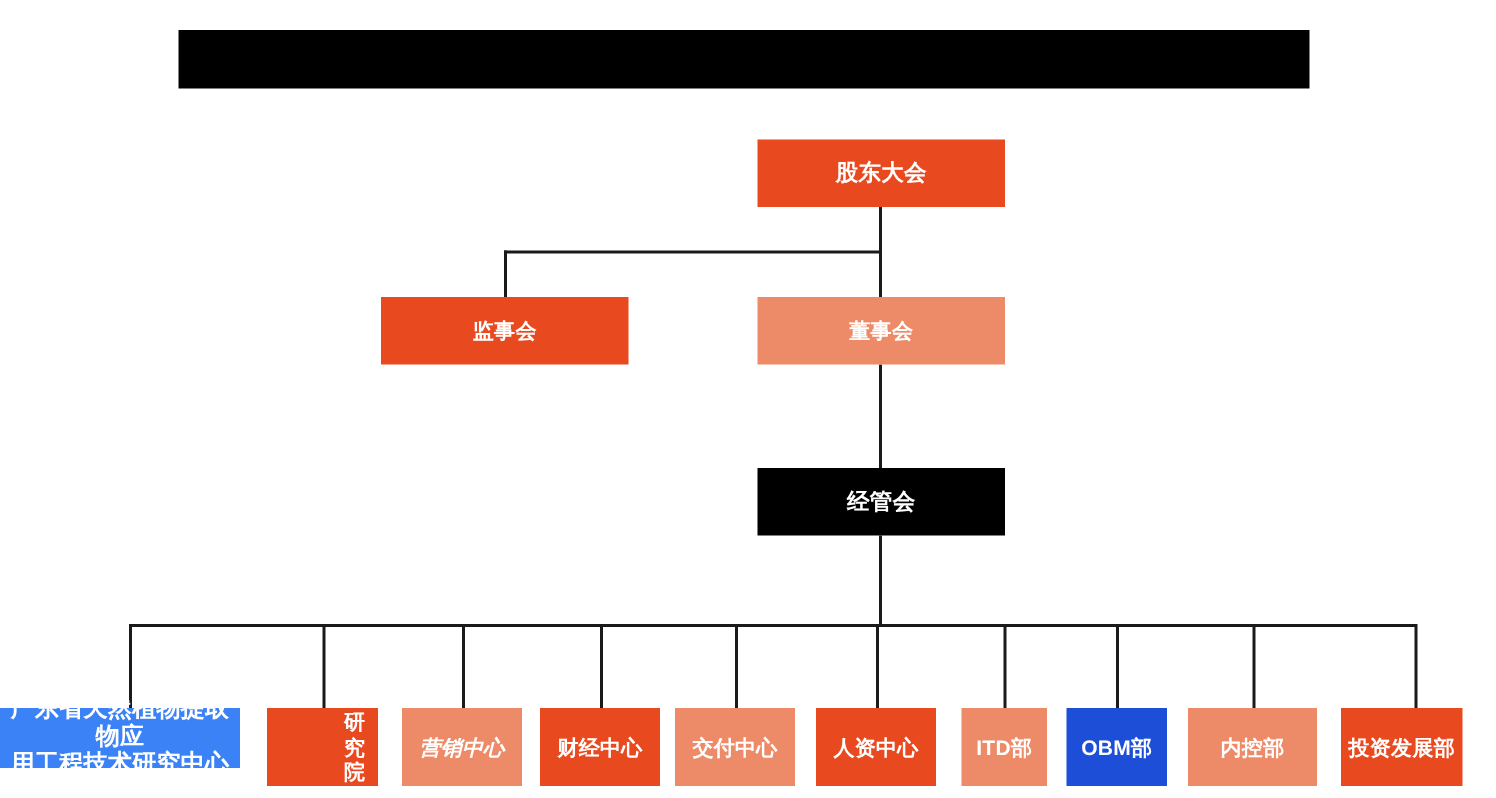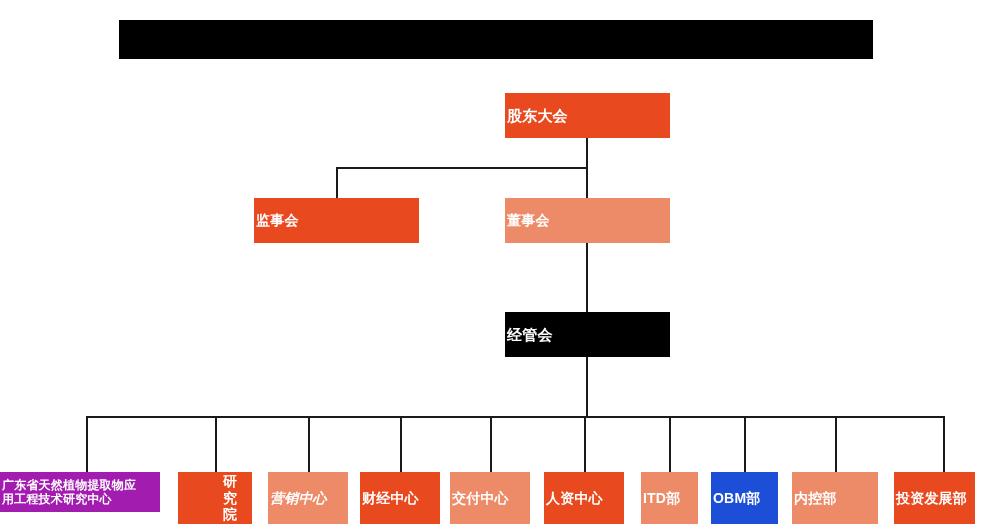--- a/index.html
+++ b/index.html
@@ -24,21 +24,21 @@
     background: #000000;
   }
 
   
   .node {
     position: absolute;
     box-sizing: border-box;
     display: flex;
     align-items: center;
     justify-content: center;
-    text-align: left;
+    text-align: center;
     color: #ffffff;
     font-weight: bold;
     line-height: 1.18;
     letter-spacing: 0.2px;
     padding: 0 2px;
     user-select: none;
   }
   .node.dark  { background: #E8491E; }
   .node.light { background: #ED8A67; }
 
@@ -88,21 +88,21 @@
       </div>
       <div class="node dark" style="left: 254px; top: 198px; width: 165px; height: 45px; font-size: 14px; background: rgb(232, 73, 30); color: rgb(255, 255, 255);">
         <span class="node-label">监事会</span>
       </div>
       <div class="node light" style="left: 505px; top: 198px; width: 165px; height: 45px; font-size: 14px; background: rgb(237, 138, 103); color: rgb(255, 255, 255);">
         <span class="node-label">董事会</span>
       </div>
       <div class="node dark" style="left: 505px; top: 312px; width: 165px; height: 45px; font-size: 15px; background: #000000; color: rgb(255, 255, 255);">
         <span class="node-label">经管会</span>
       </div>
-      <div class="node light" style="left: 0px; top: 472px; width: 160px; height: 40px; font-size: 12px; background: #a21caf; color: rgb(255, 255, 255);">
+      <div class="node light" style="left: 0px; top: 472px; width: 160px; height: 40px; font-size: 16px; background: #3b82f6; color: rgb(255, 255, 255);">
         <span class="node-label">广东省天然植物提取物应
 用工程技术研究中心</span>
       </div>
       <div class="node dark" style="left: 178px; top: 472px; width: 74px; height: 52px; font-size: 14px; background: rgb(232, 73, 30); color: rgb(255, 255, 255); padding-left: 45px;">
         <span class="node-label">研究院</span>
       </div>
       <div class="node light" style="left: 268px; top: 472px; width: 80px; height: 52px; font-size: 14px; background: rgb(237, 138, 103); color: rgb(255, 255, 255); font-style: italic;">
         <span class="node-label">营销中心</span>
       </div>
       <div class="node dark" style="left: 360px; top: 472px; width: 80px; height: 52px; font-size: 14px; background: rgb(232, 73, 30); color: rgb(255, 255, 255);">

